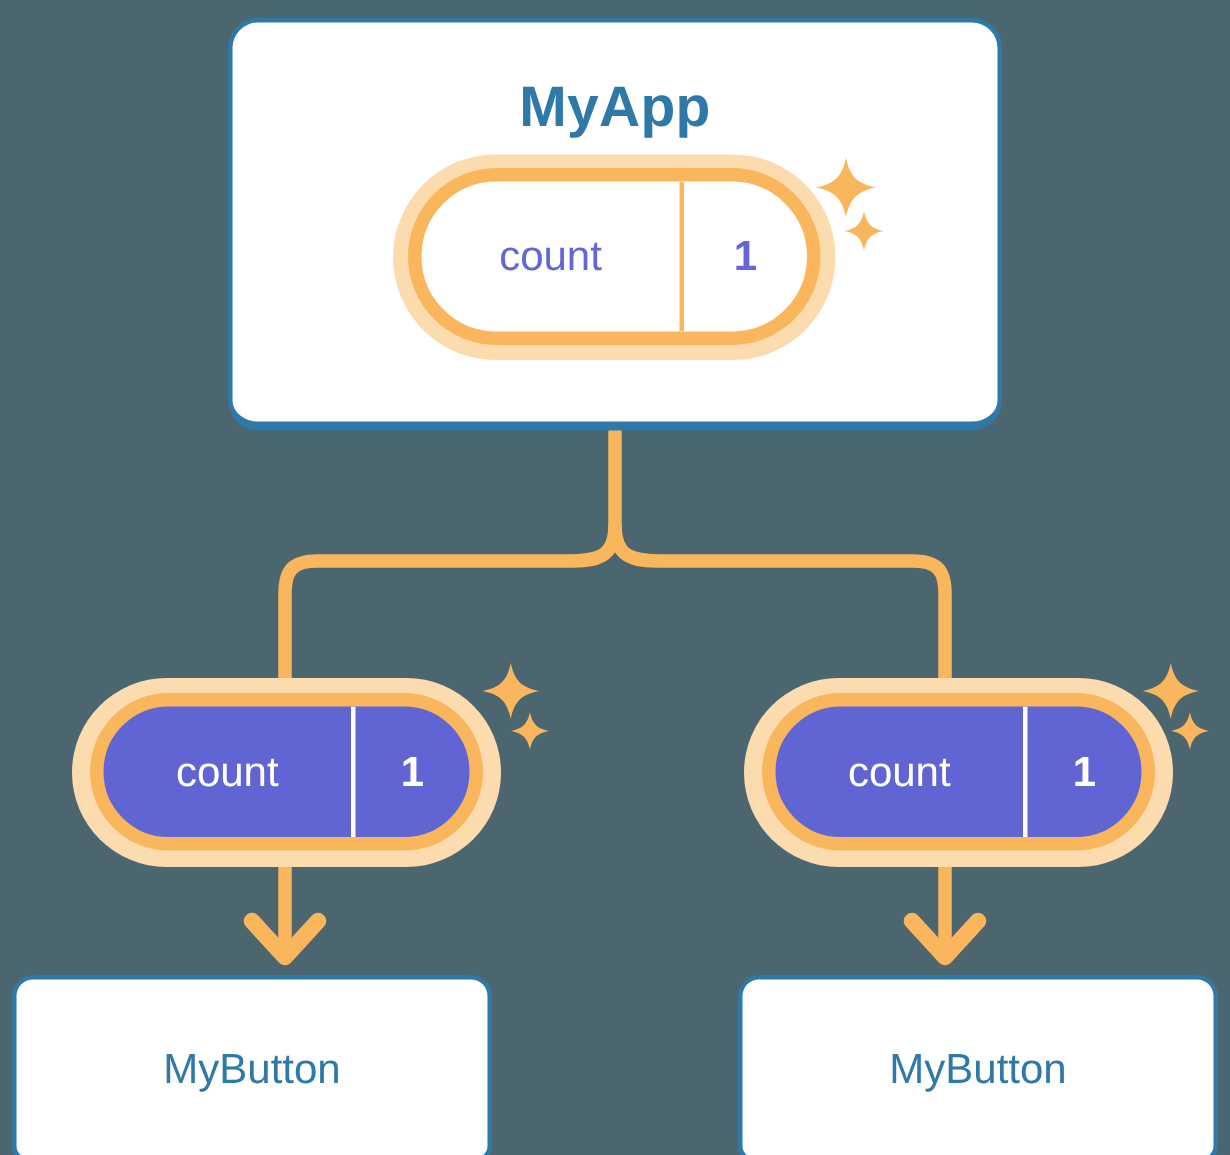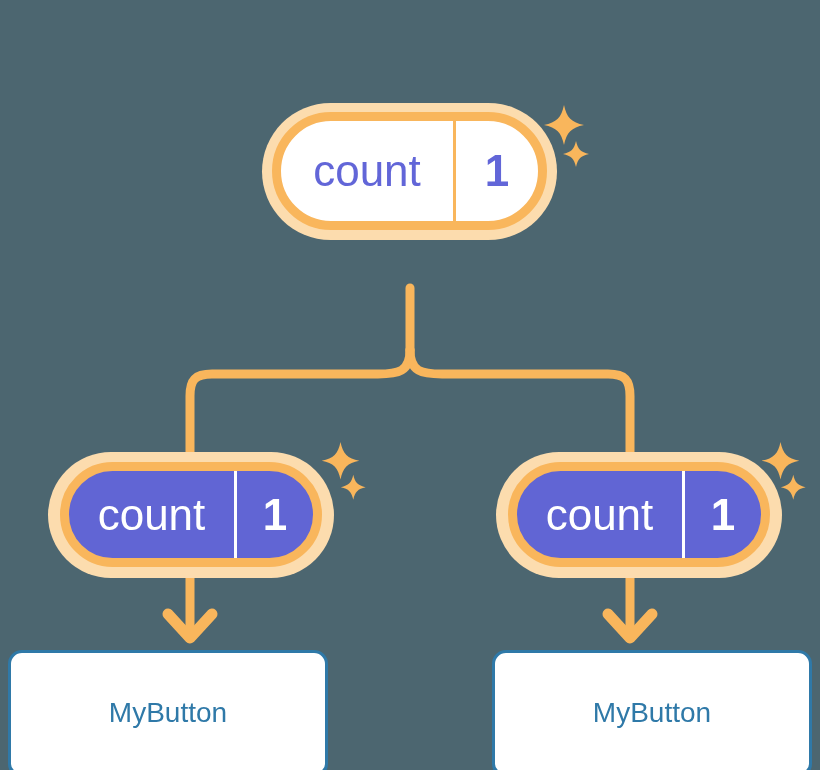--- a/index.html
+++ b/index.html
@@ -115,21 +115,21 @@
 
   #left-pill  { left: 60px;  top: 462px; width: 262px; height: 105px; }
   #left-pill-halo  { left: 48px; top: 452px; width: 286px; height: 126px; }
   #right-pill { left: 508px; top: 462px; width: 262px; height: 105px; }
   #right-pill-halo { left: 496px; top: 452px; width: 286px; height: 126px; }
 
   .cell-key, .cell-val {
     display: flex;
     align-items: center;
     justify-content: center;
-    font-size: 44px;
+    font-size: 28px;
     font-weight: 400;
     white-space: nowrap;
   }
   .cell-key { flex: 1 1 auto; padding: 0 12px; }
   .cell-val { flex: 0 0 auto; width: 76px; font-weight: 700; }
   #app-pill .cell-val { width: 82px; }
 
   
   .btn-box {
     position: absolute;
@@ -172,20 +172,23 @@
 
       <path d="M 190 578 L 190 638"></path>
       <path d="M 630 578 L 630 638"></path>
     </g>
     <g fill="none" stroke="#f9b65c" stroke-width="11" stroke-linecap="round" stroke-linejoin="round">
       <path d="M 168 614 L 190 638 L 212 614"></path>
       <path d="M 608 614 L 630 638 L 652 614"></path>
     </g>
   </svg>
 
+  <div class="card" id="app-card">
+    <div id="app-title">MyApp</div>
+  </div>
 
   <div class="pill-halo" id="app-pill-halo"></div>
   <div class="pill" id="app-pill">
     <div class="cell-key">count</div>
     <div class="divider"></div>
     <div class="cell-val">1</div>
   </div>
 
   <svg class="sparkle" style="left:540px; top:103px;" width="64" height="64" viewBox="0 0 64 64">
     <path fill="#f9b65c" d="M24 2 C26.5 14.5 31.5 19.5 44 22 C31.5 24.5 26.5 29.5 24 42 C21.5 29.5 16.5 24.5 4 22 C16.5 19.5 21.5 14.5 24 2 Z"></path>

